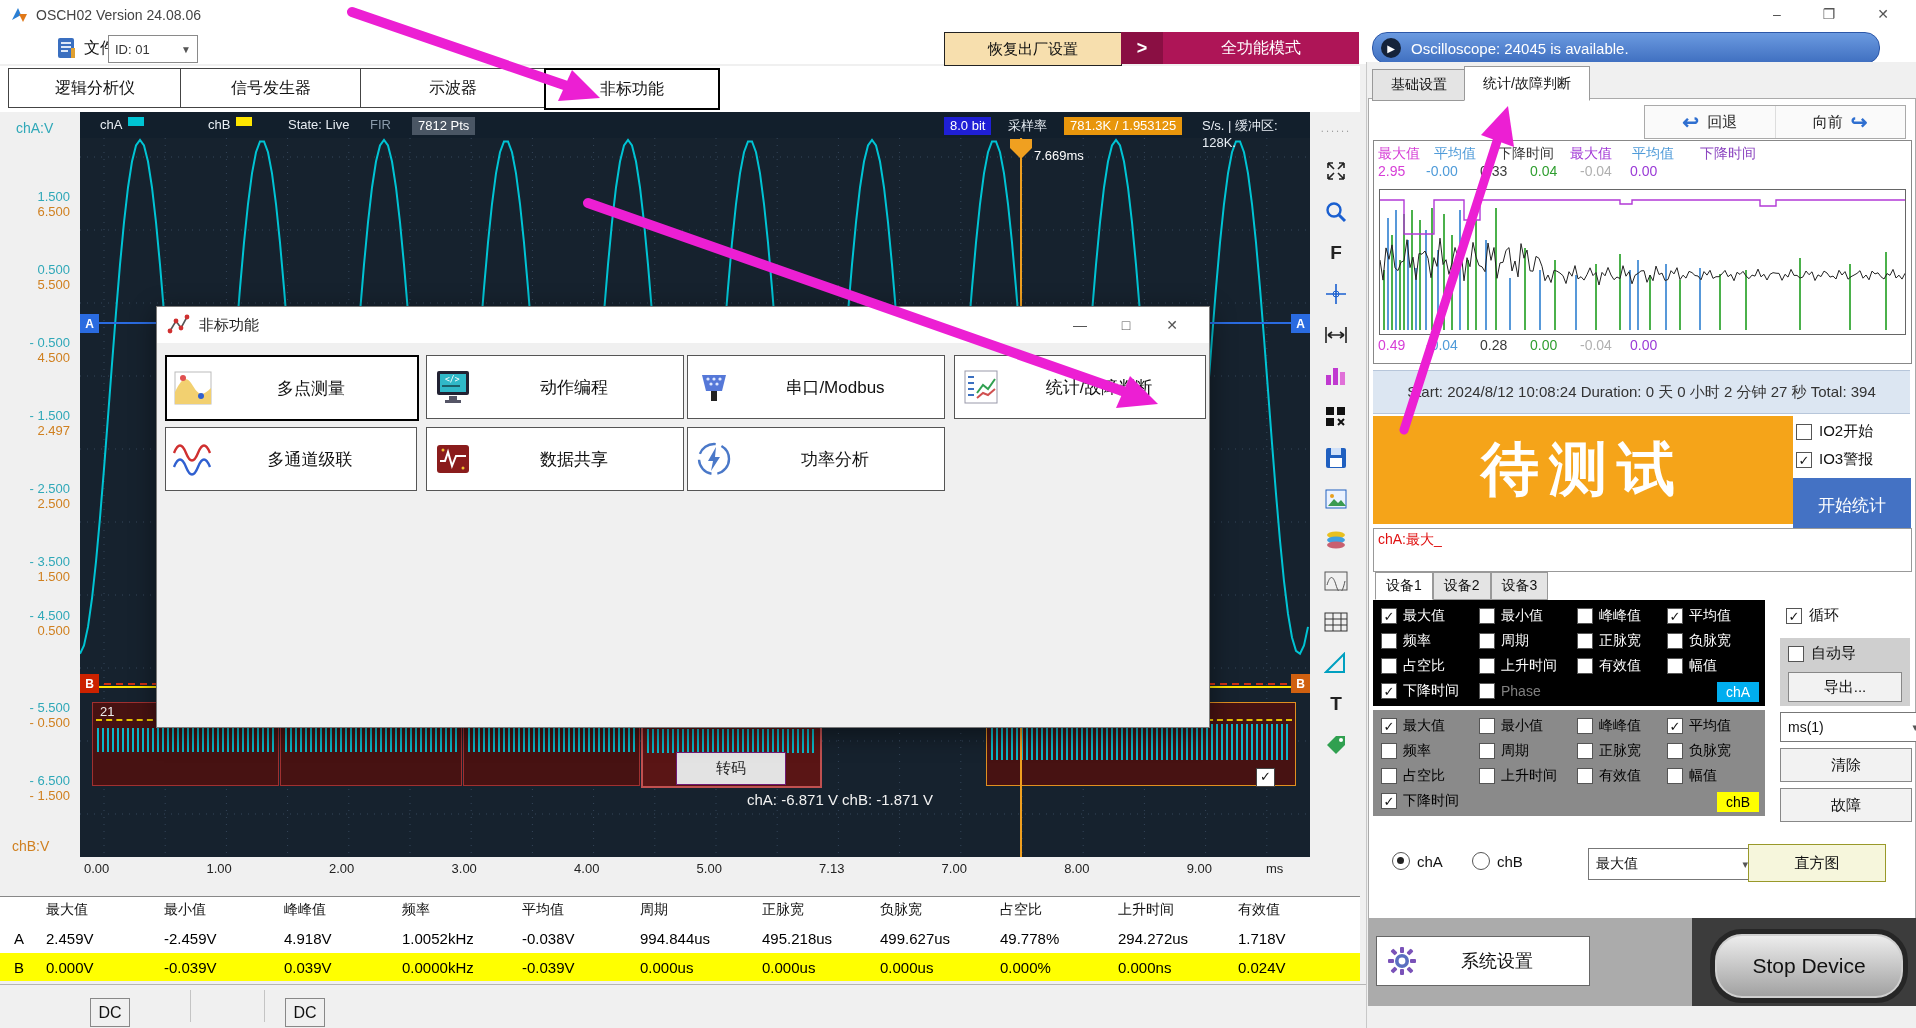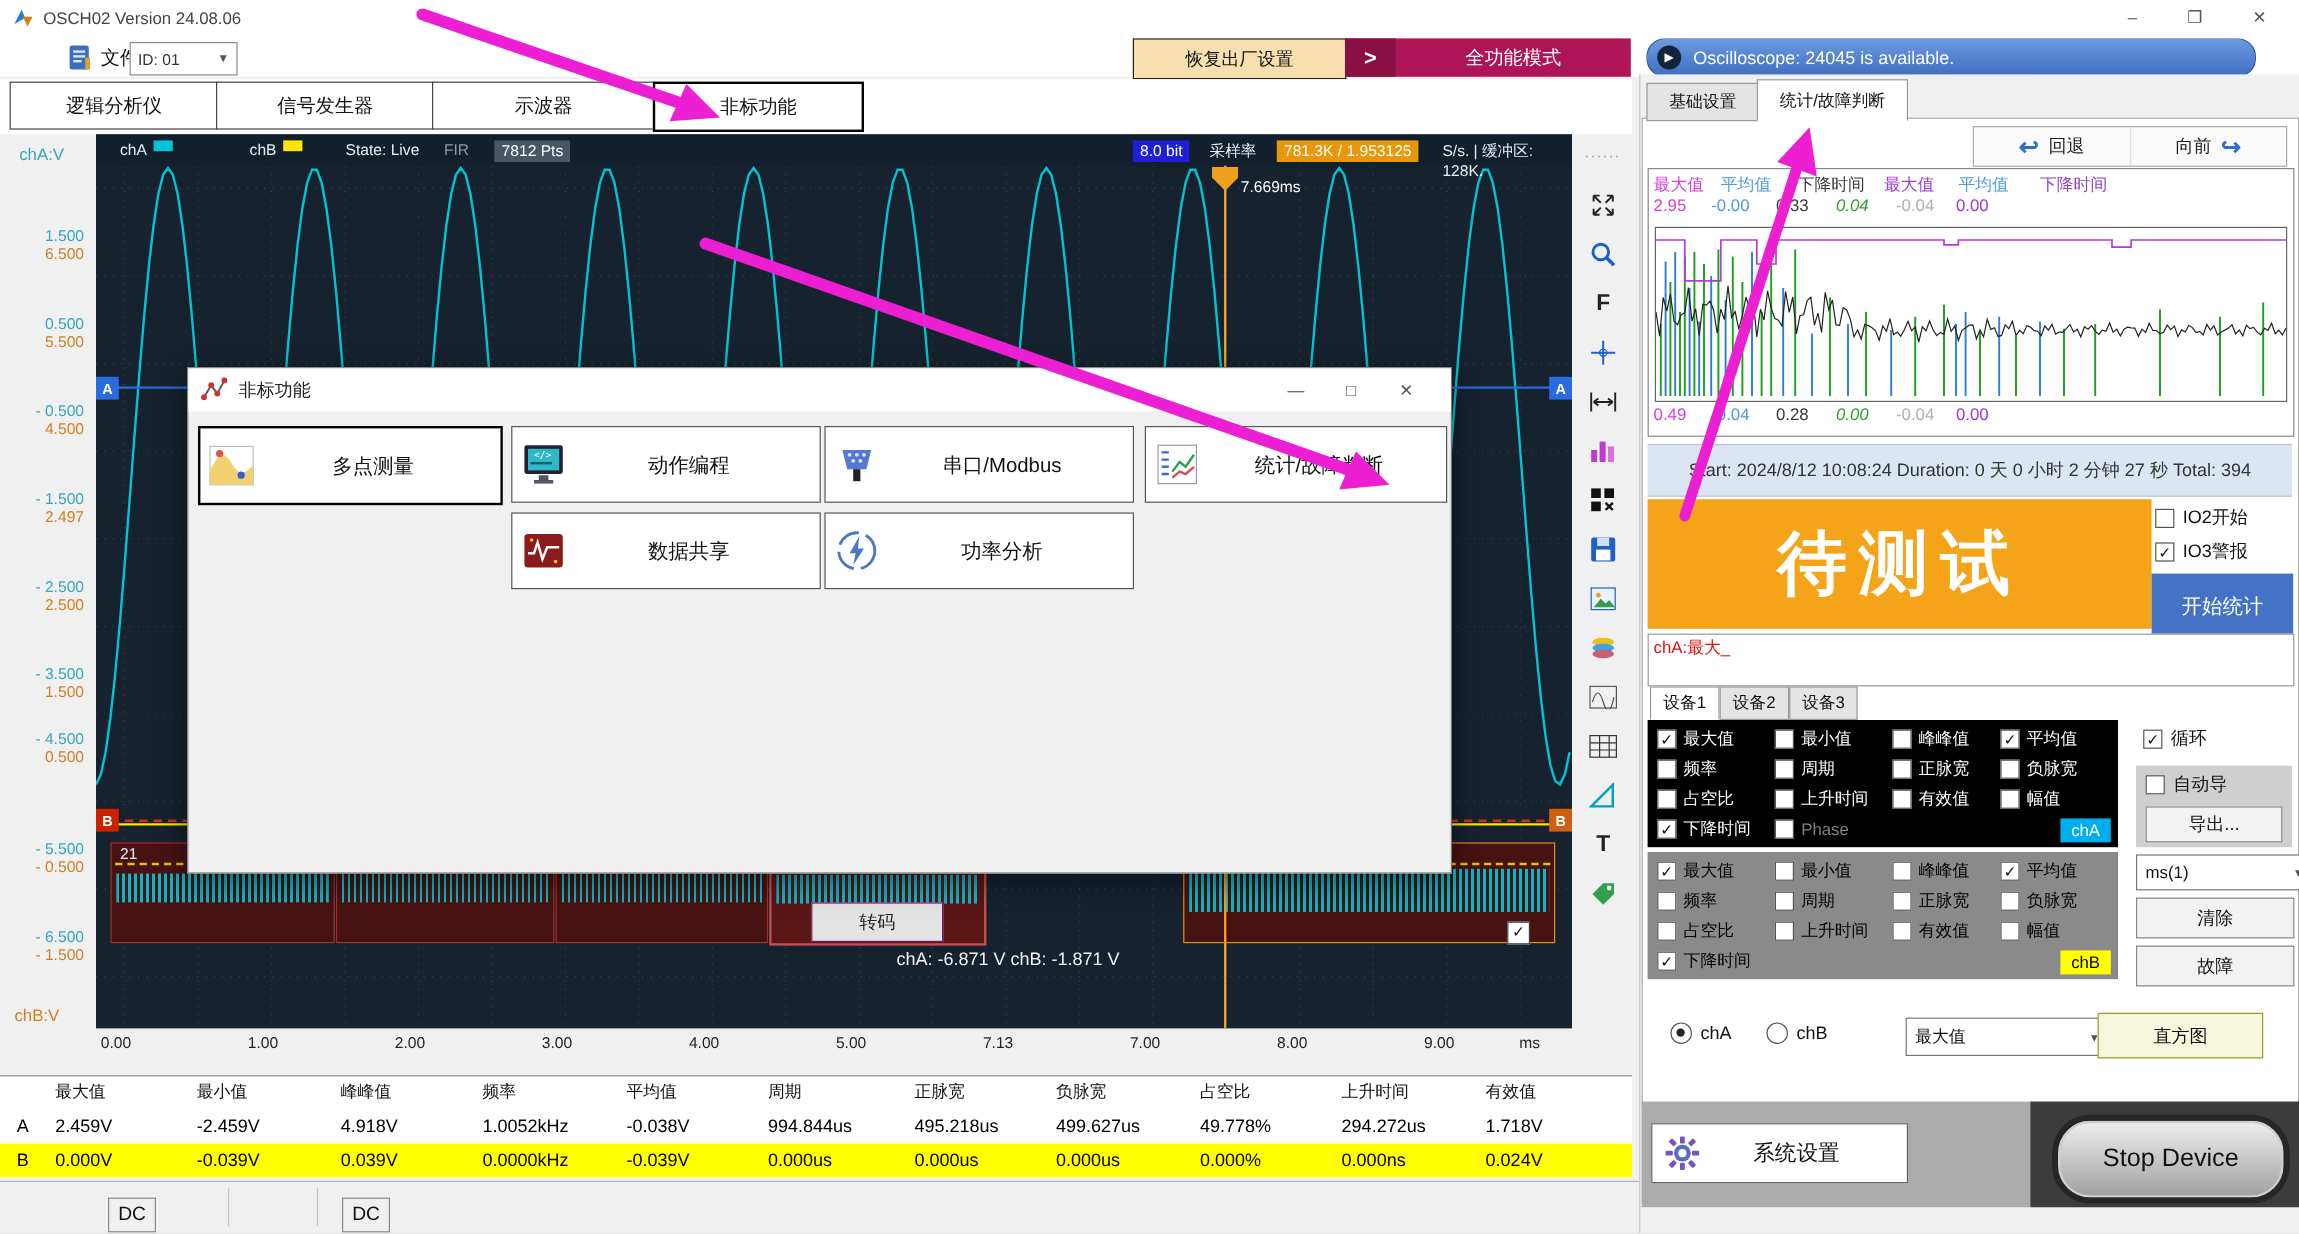--- a/index.html
+++ b/index.html
@@ -73,21 +73,21 @@
   .backfwd{left:1644px;top:105px;width:260px;height:32px;border:1px solid #aaa;background:#fafafa;display:flex;z-index:2;}
   .bf-cell{flex:1;display:flex;align-items:center;justify-content:center;gap:8px;font-size:15px;color:#222;border-right:1px solid #ddd;}
   .bf-arrow{color:#2f6fd0;font-size:20px;font-weight:bold;}
   .statsbox{left:1373px;top:140px;width:537px;height:222px;background:#fff;border:1px solid #888;z-index:2;}
   .statrow{position:absolute;width:537px;height:18px;}
   .statrow span{position:absolute;font-size:14px;white-space:nowrap;}
   .labels-row span:nth-child(1){left:4px;} .labels-row span:nth-child(2){left:60px;}
   .labels-row span:nth-child(3){left:124px;} .labels-row span:nth-child(4){left:196px;}
   .labels-row span:nth-child(5){left:258px;} .labels-row span:nth-child(6){left:326px;}
   .values-row span:nth-child(1){left:4px;} .values-row span:nth-child(2){left:52px;}
-  .values-row span:nth-child(3){left:106px;} .values-row span:nth-child(4){left:156px;font-style:italic;}
+  .values-row span:nth-child(3){left:106px;} .values-row span:nth-child(4){left:156px;}
   .values-row span:nth-child(5){left:206px;} .values-row span:nth-child(6){left:256px;}
   .minichart{position:absolute;left:5px;top:48px;width:525px;height:144px;border:1px solid #666;background:#fff;}
   .sessionbar{left:1373px;top:370px;width:537px;height:42px;background:#dce6f2;border-top:1px solid #b7c6da;border-bottom:1px solid #b7c6da;display:flex;align-items:center;justify-content:center;font-size:15px;color:#333;z-index:2;}
   .bigstatus{left:1373px;top:416px;width:420px;height:108px;background:var(--orangeBox,#f5a419);display:flex;align-items:center;justify-content:center;color:#fff;font-family:"Liberation Serif",serif;font-size:58px;font-weight:bold;letter-spacing:10px;z-index:2;}
   .cbrow{display:flex;align-items:center;gap:7px;font-size:15px;color:#111;z-index:2;}
   .cb{display:inline-block;width:16px;height:16px;background:#fff;border:1px solid #555;line-height:15px;text-align:center;font-size:13px;color:#111;box-sizing:border-box;}
   .cb[data-on="true"]::after{content:"✓";}
   .btn-startstats{left:1793px;top:478px;width:118px;height:54px;background:var(--blueBtn,#4472c4);color:#fff;font-size:17px;display:flex;align-items:center;justify-content:center;z-index:2;}
   .livebox{left:1373px;top:528px;width:537px;height:42px;background:#fff;border:1px solid #999;z-index:2;}
   .livelabel{position:absolute;left:4px;top:2px;color:#e01010;font-size:14px;}
@@ -822,20 +822,29 @@
       <span class="dlg-ico">
           <svg width="40" height="36">
             <rect x="4" y="2" width="32" height="32" fill="#fff" stroke="#99a"></rect>
             <path d="M7 8h6M7 14h6M7 20h6M7 26h6" stroke="#3a6fc0" stroke-width="2"></path>
             <path d="M16 24l6-8 5 4 7-10" stroke="#30a050" stroke-width="2" fill="none"></path>
             <path d="M16 29l6-5 5 2 7-6" stroke="#d05050" stroke-width="2" fill="none"></path>
           </svg>
         </span>
       <span class="dlg-label">统计/故障判断</span>
     </div>
+    <div class="dlg-btn" style="left:8px;top:120px;width:250px">
+      <span class="dlg-ico">
+          <svg width="40" height="36">
+            <path d="M2 12c4-10 8-10 12 0s8 10 12 0s8-10 12 0" stroke="#d03030" stroke-width="2.4" fill="none"></path>
+            <path d="M2 26c4-10 8-10 12 0s8 10 12 0s8-10 12 0" stroke="#3060d0" stroke-width="2.4" fill="none"></path>
+          </svg>
+        </span>
+      <span class="dlg-label">多通道级联</span>
+    </div>
     <div class="dlg-btn" style="left:269px;top:120px;width:256px">
       <span class="dlg-ico">
           <svg width="40" height="36">
             <rect x="4" y="4" width="32" height="28" rx="3" fill="#8a1c1c"></rect>
             <path d="M7 20h5l3-9 4 14 4-10h10" stroke="#fff" stroke-width="2" fill="none"></path>
             <circle cx="10" cy="9" r="1.5" fill="#f0c030"></circle>
             <circle cx="30" cy="27" r="1.5" fill="#f0c030"></circle>
           </svg>
         </span>
       <span class="dlg-label">数据共享</span>

